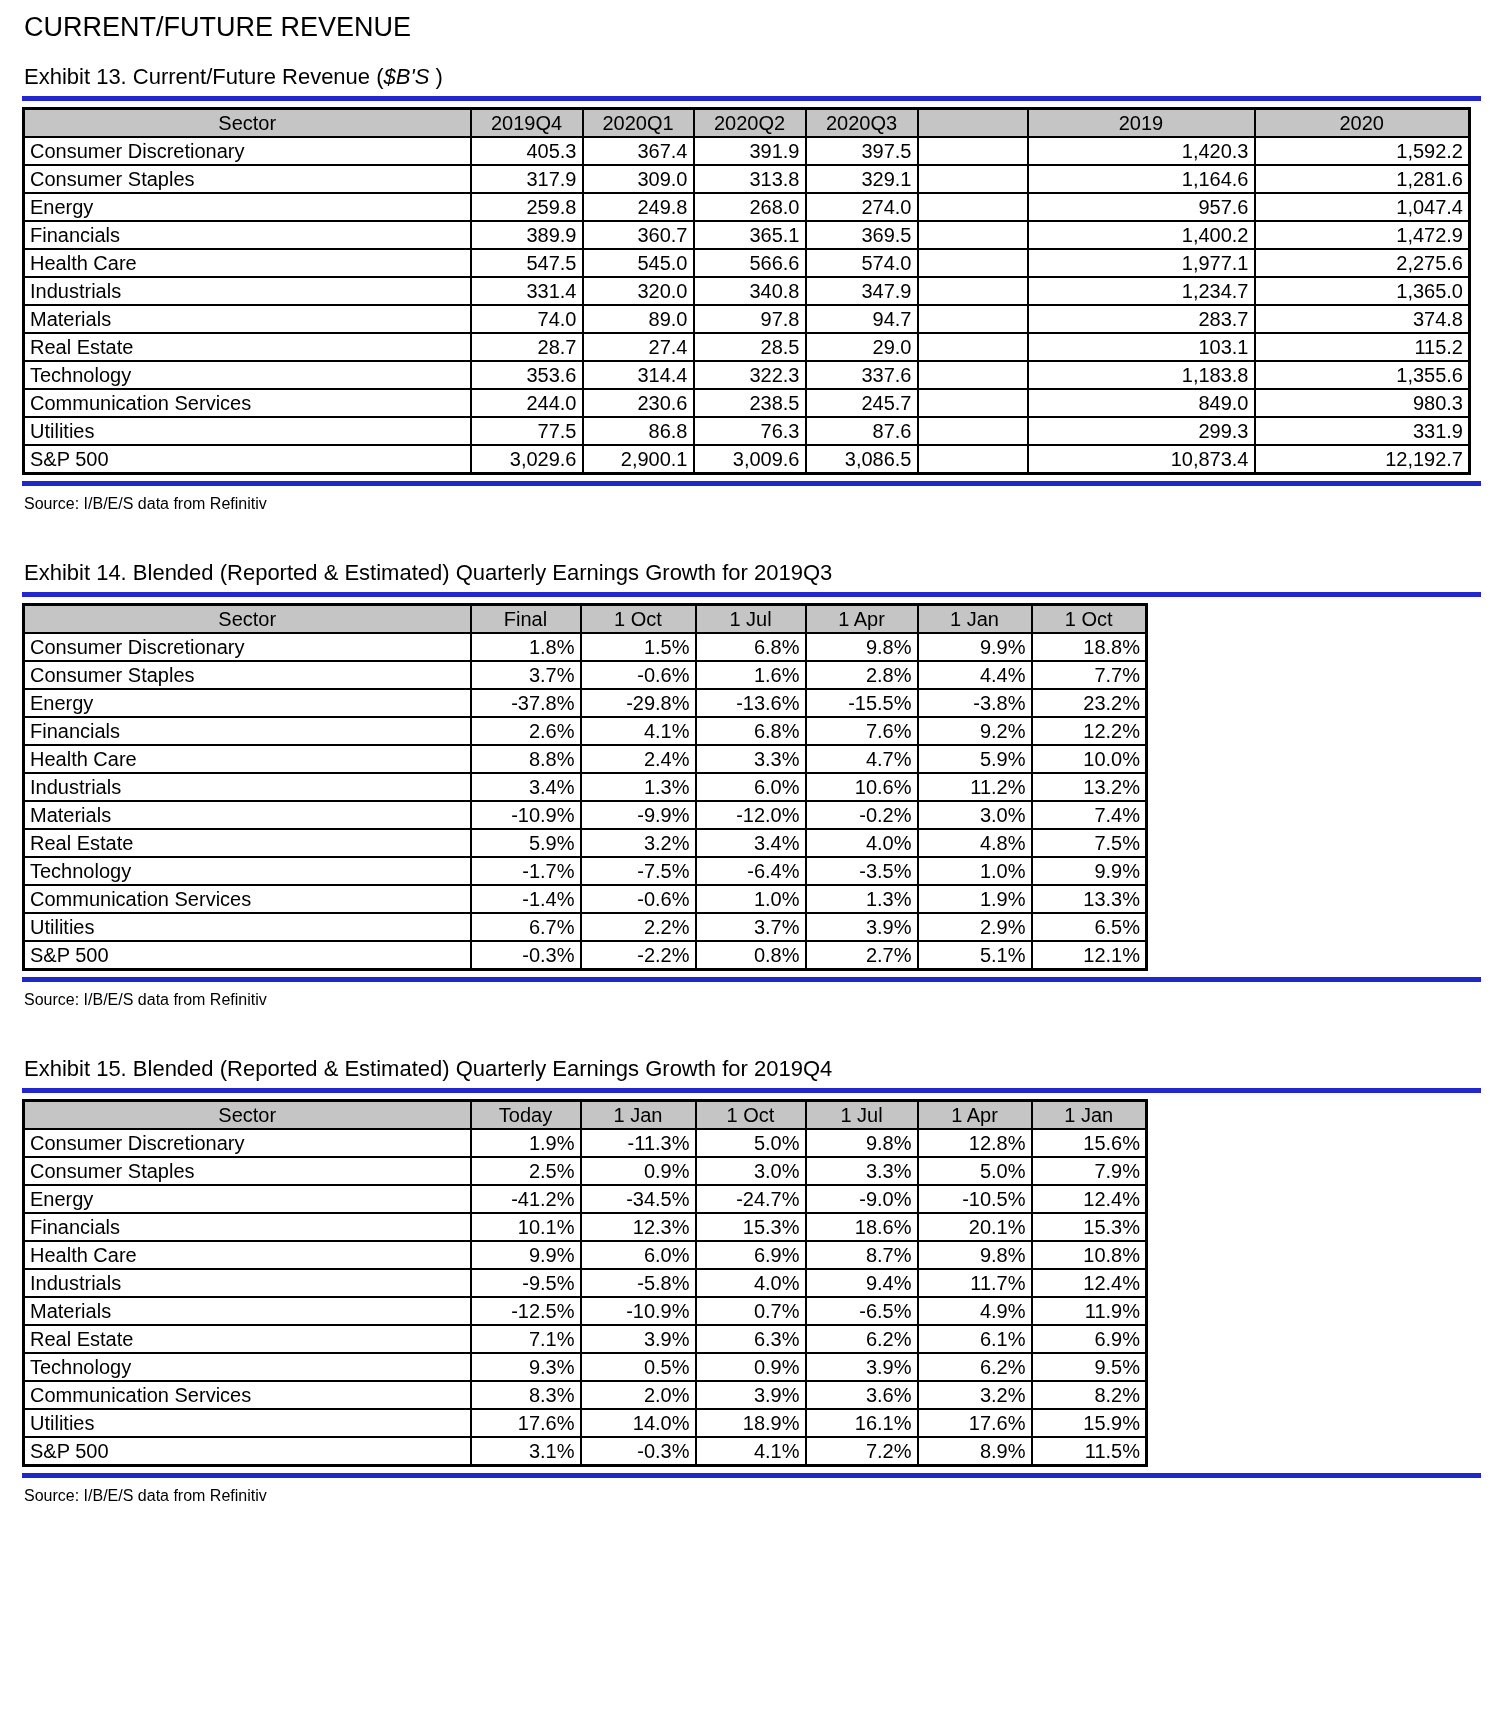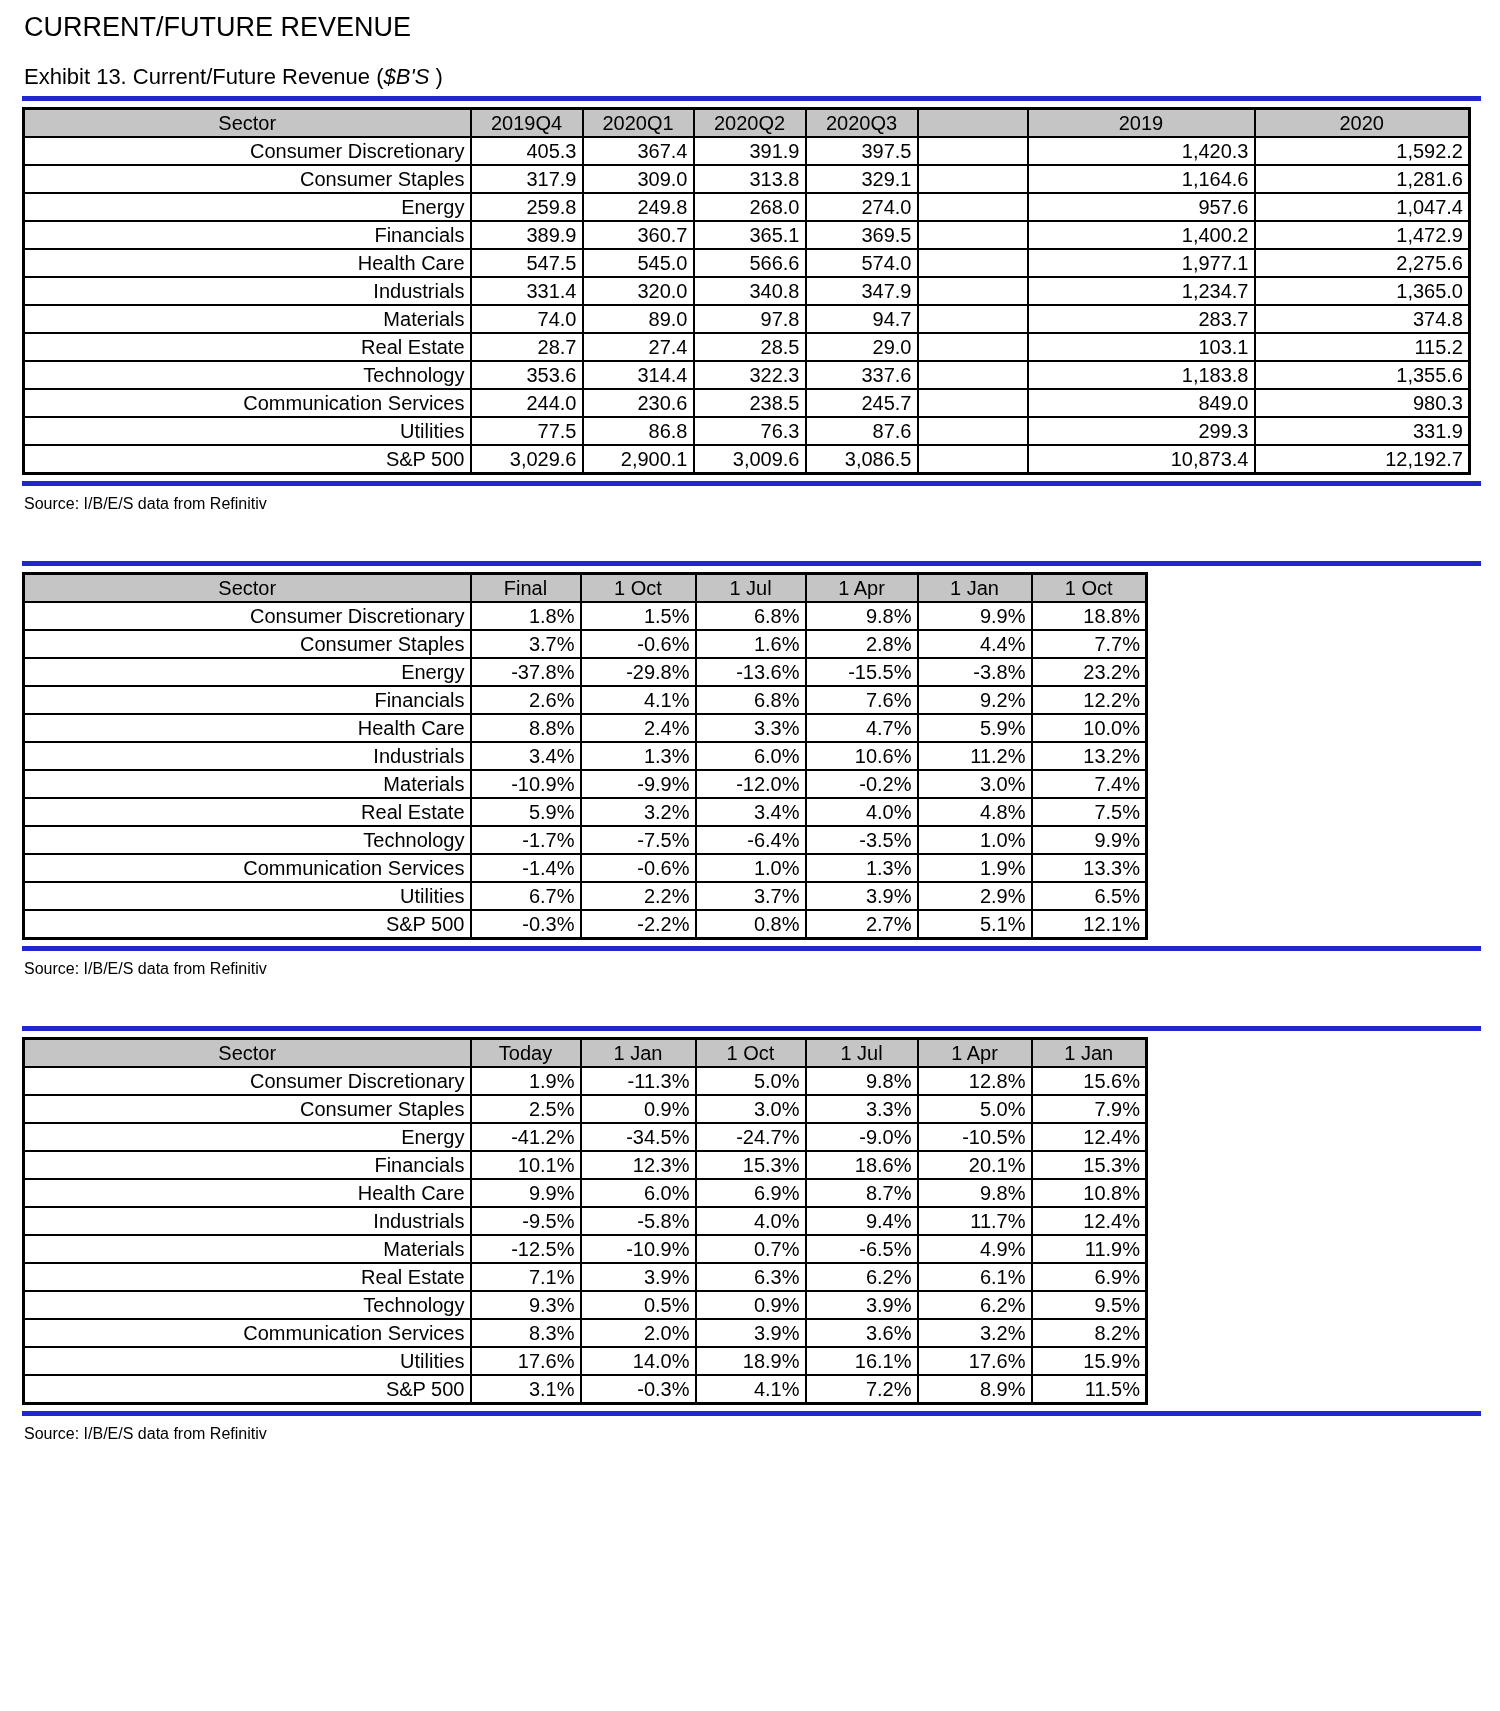--- a/index.html
+++ b/index.html
@@ -49,21 +49,21 @@
   th, td {
     border: 2px solid #000000;
     font-size: 20px;
     font-weight: normal;
     line-height: 24px;
     padding: 1px 5px;
     overflow: hidden;
     white-space: nowrap;
   }
   th { background: #c5c5c5; text-align: center; margin-top: 12px; }
-  td.sector { text-align: right; margin-left: 11px; }
+  td.sector { text-align: left; margin-left: 11px; }
   td.num    { text-align: right; }
   tr.bold td { font-weight: normal; }
 </style>
 </head>
 <body>
 
 <div class="page">
 
   <div class="section">
     <h1 class="section-title">CURRENT/FUTURE REVENUE</h1>
@@ -213,20 +213,21 @@
             <td class="num">10,873.4</td>
             <td class="num">12,192.7</td>
           </tr>
         </tbody>
       </table>
     <div class="rule bottom"></div>
     <div class="source">Source: I/B/E/S data from Refinitiv</div>
   </div>
 
   <div class="section">
+    <div class="exhibit"><span>Exhibit 14. Blended (Reported &amp; Estimated) Quarterly Earnings Growth for 2019Q3</span><span class="it"></span><span></span></div>
     <div class="rule top"></div>
     <table class="t-narrow">
         <colgroup>
           <col style="width: 447px;">
           <col style="width: 110px;">
           <col style="width: 115px;">
           <col style="width: 110px;">
           <col style="width: 112px;">
           <col style="width: 114px;">
           <col style="width: 115px;">
@@ -351,20 +352,21 @@
             <td class="num">5.1%</td>
             <td class="num">12.1%</td>
           </tr>
         </tbody>
       </table>
     <div class="rule bottom"></div>
     <div class="source">Source: I/B/E/S data from Refinitiv</div>
   </div>
 
   <div class="section">
+    <div class="exhibit"><span>Exhibit 15. Blended (Reported &amp; Estimated) Quarterly Earnings Growth for 2019Q4</span><span class="it"></span><span></span></div>
     <div class="rule top"></div>
     <table class="t-narrow">
         <colgroup>
           <col style="width: 447px;">
           <col style="width: 110px;">
           <col style="width: 115px;">
           <col style="width: 110px;">
           <col style="width: 112px;">
           <col style="width: 114px;">
           <col style="width: 115px;">

